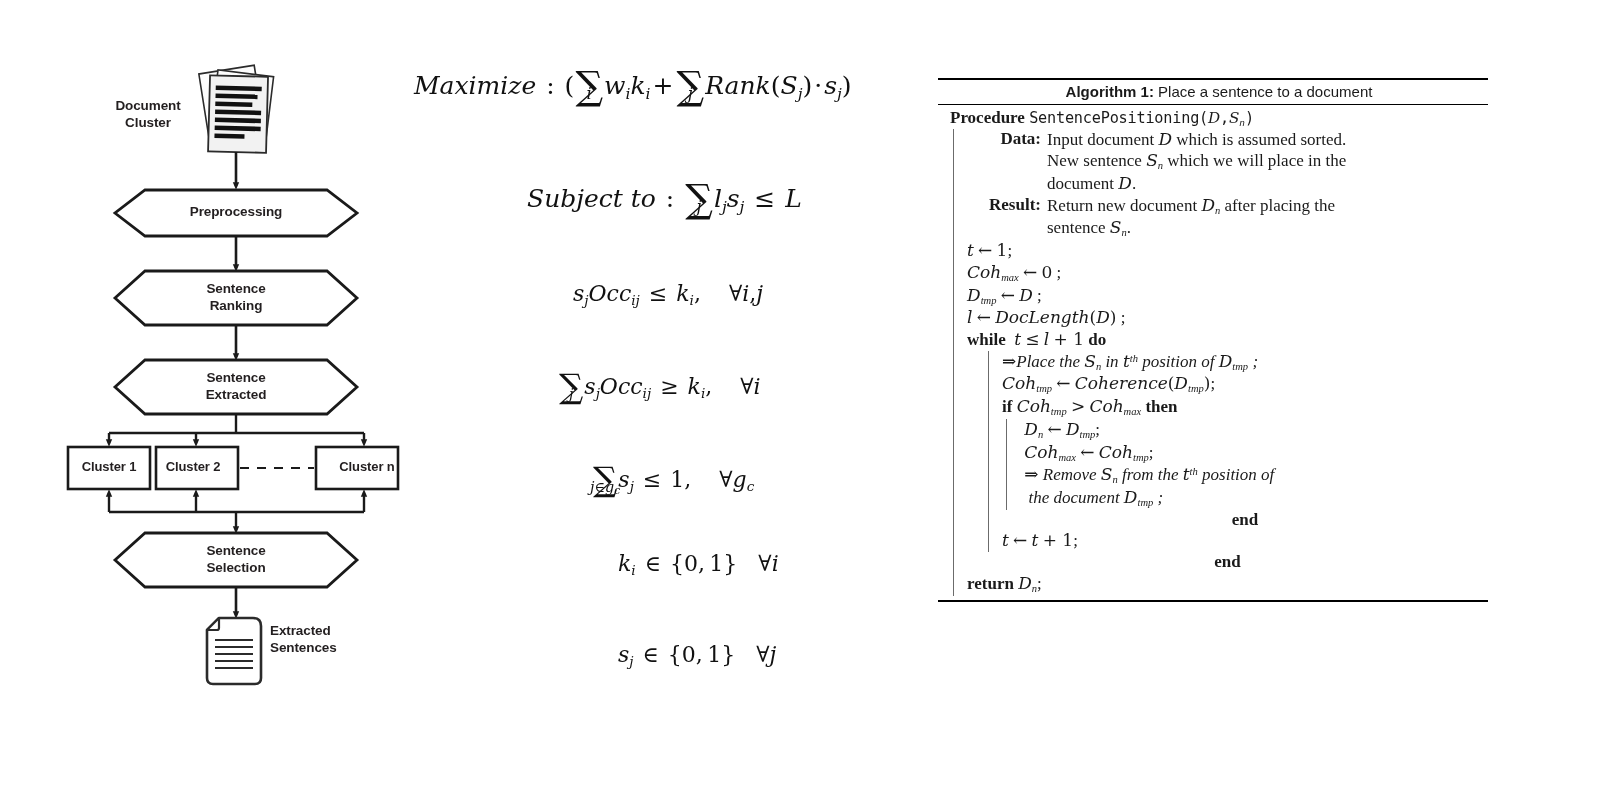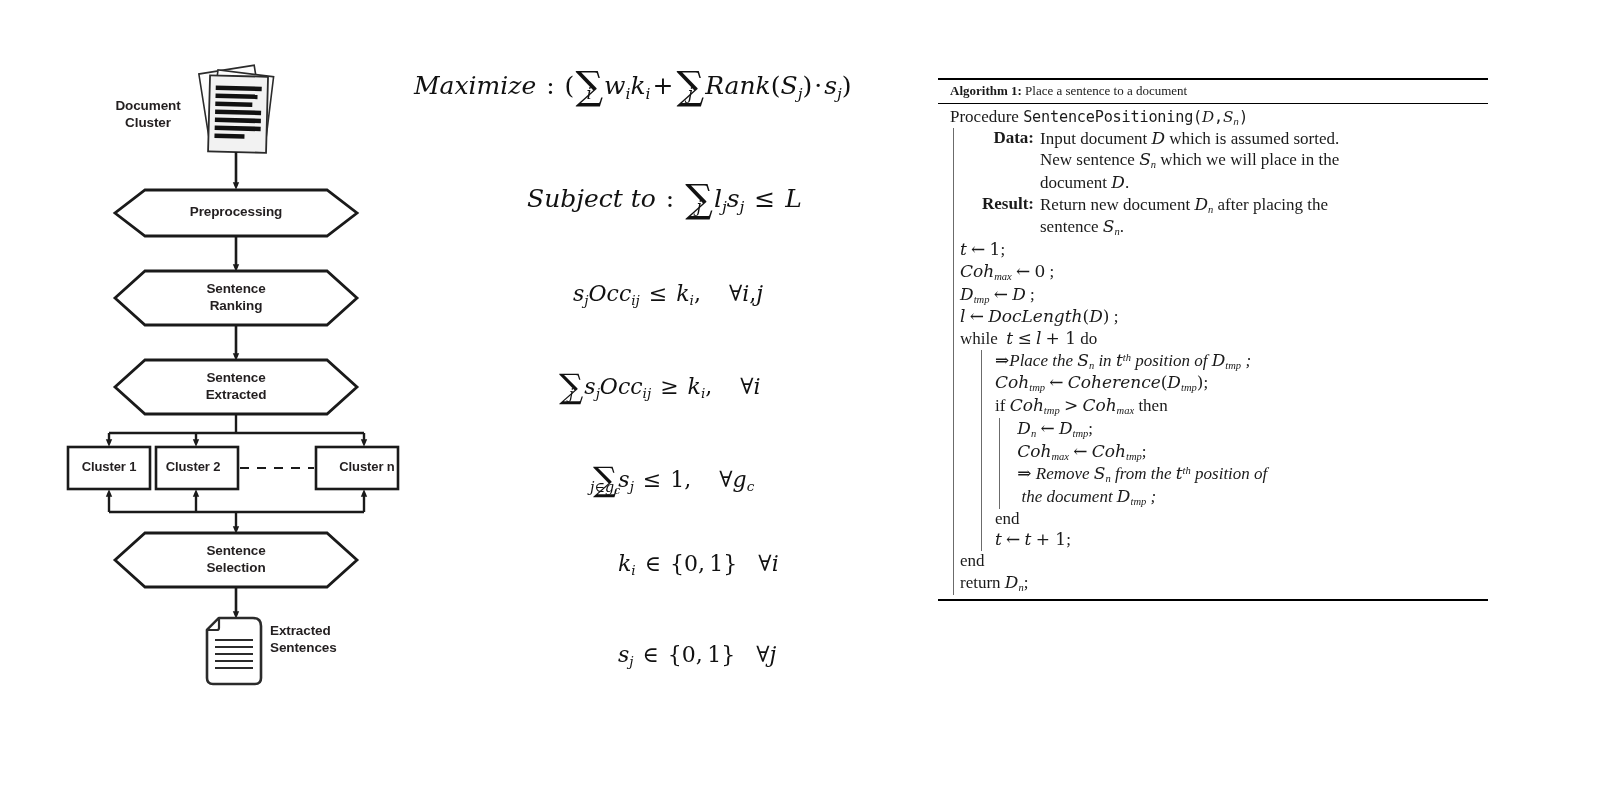--- a/index.html
+++ b/index.html
@@ -72,48 +72,49 @@
   #panel-algorithm {
     position: absolute;
     left: 938px; top: 78px;
     width: 550px;
   }
   .algo-rule-top { border-top: 2.4px solid #000; }
   .algo-rule-mid { border-top: 1.6px solid #000; }
   .algo-rule-bot { border-top: 2.4px solid #000; }
 
   .algo-title {
-    font-family: Liberation Serif, serif;
-    font-size: 13px;
+    font-family: Liberation Sans, sans-serif;
+    font-size: 15px;
     padding: 3px 0 4px 12px;
     white-space: nowrap;
+    text-align: center;
   }
   .algo-title b { font-weight: bold; }
 
   .algo-body {
     font-family: "Liberation Serif", serif;
     font-size: 17px;
     line-height: 1.215;
     padding: 3px 0 4px 12px;
   }
   .algo-line { white-space: nowrap; }
   .mono {
     font-family: "DejaVu Sans Mono", monospace;
     font-size: 15.2px;
     letter-spacing: -0.2px;
   }
-  .kw { font-weight: normal; }
+  .kw { font-weight: bold; text-align: center; }
   .it { font-style: italic; }
   .math { font-family: "DejaVu Serif", serif; font-style: italic; }
   .mathup { font-family: "DejaVu Serif", serif; font-style: normal; }
 
   
   .ind {
     border-left: 1.4px solid #6b6b6b;
-    padding-left: 6px;
+    padding-left: 13px;
     margin-left: 3px;
   }
   .ind2 {
     border-left: 1.4px solid #6b6b6b;
     padding-left: 13px;
     margin-left: 21px;
   }
   .ind3 {
     border-left: 1.4px solid #6b6b6b;
     padding-left: 13px;

